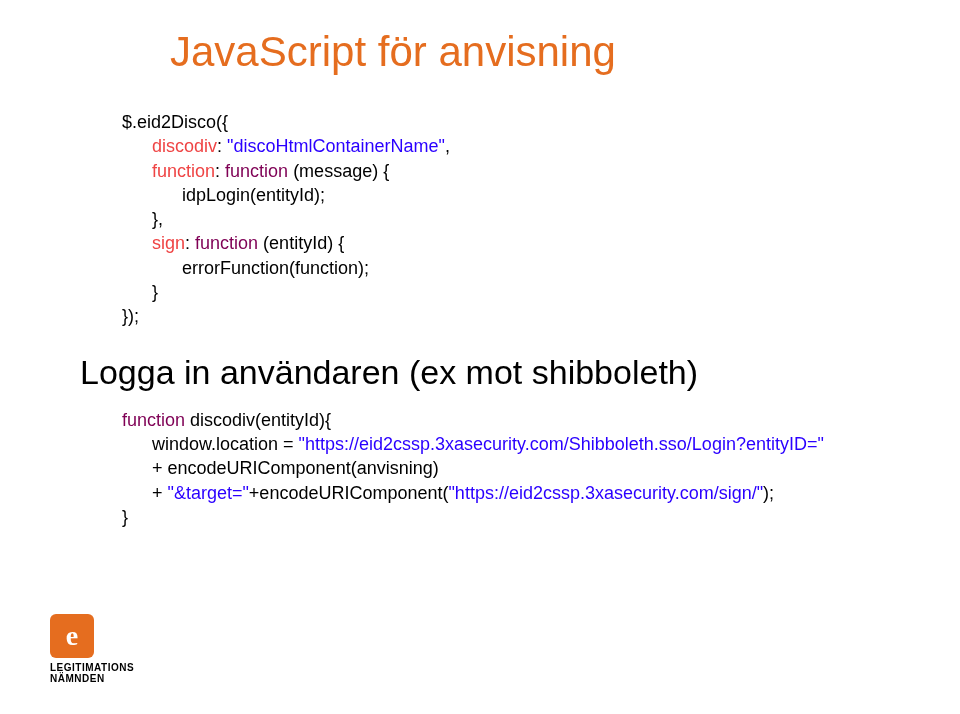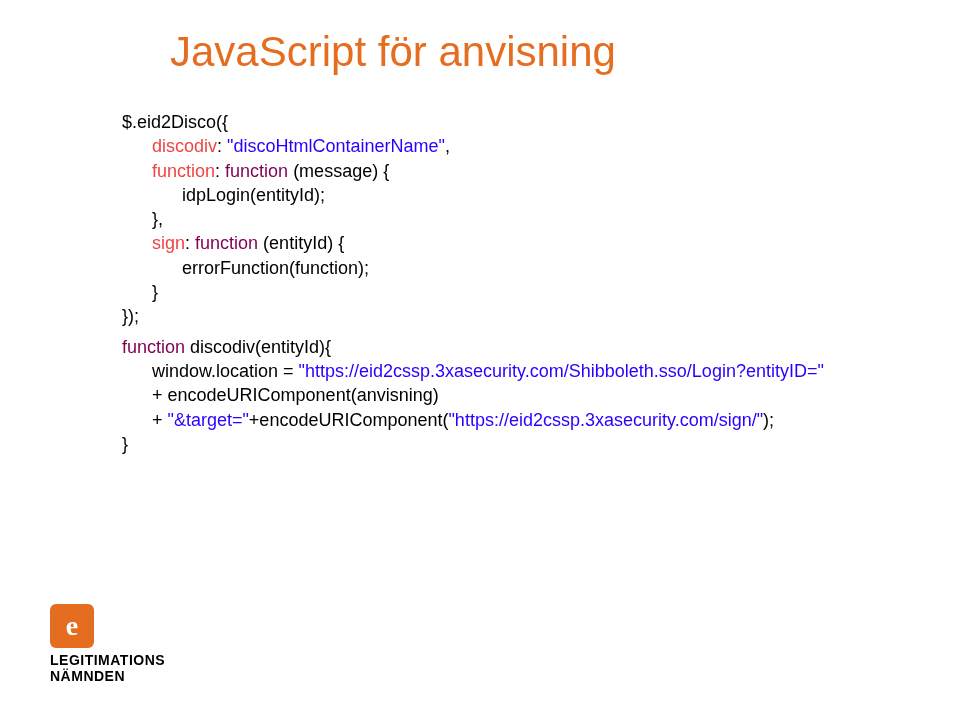--- a/index.html
+++ b/index.html
@@ -58,21 +58,21 @@
     display: flex;
     align-items: center;
     justify-content: center;
     color: #fff;
     font-size: 28px;
     font-weight: bold;
     margin-bottom: 4px;
     font-family: Georgia, serif;
   }
   .logo-text {
-    font-size: 14px;
+    font-size: 10px;
     letter-spacing: 0.5px;
     color: #000;
     font-weight: bold;
   }
 </style>
 </head>
 <body>
 
 <div class="slide">
 
@@ -82,20 +82,21 @@
   <div class="code"><span>$.eid2Disco({</span>
       <span class="field">discodiv</span><span>: </span><span class="string">"discoHtmlContainerName"</span><span>,</span>
       <span class="field">function</span><span>: </span><span class="keyword">function</span><span> (message) {</span>
             <span>idpLogin(entityId);</span>
       <span>},</span>
       <span class="field">sign</span><span>: </span><span class="keyword">function</span><span> (entityId) {</span>
             <span>errorFunction(function);</span>
       <span>}</span>
 <span>});</span></div>
 
+  <h2 class="subheading sub2">Logga in användaren (ex mot shibboleth)</h2>
 
   <div class="code"><span class="keyword">function</span><span> discodiv(entityId){</span>
       <span>window.location = </span><span class="string">"https://eid2cssp.3xasecurity.com/Shibboleth.sso/Login?entityID="</span>
       <span>+ encodeURIComponent(anvisning)</span>
       <span>+ </span><span class="string">"&amp;target="</span><span>+encodeURIComponent(</span><span class="string">"https://eid2cssp.3xasecurity.com/sign/"</span><span>);</span>
 <span>}</span></div>
 
 </div>
 
 <div class="logo">

